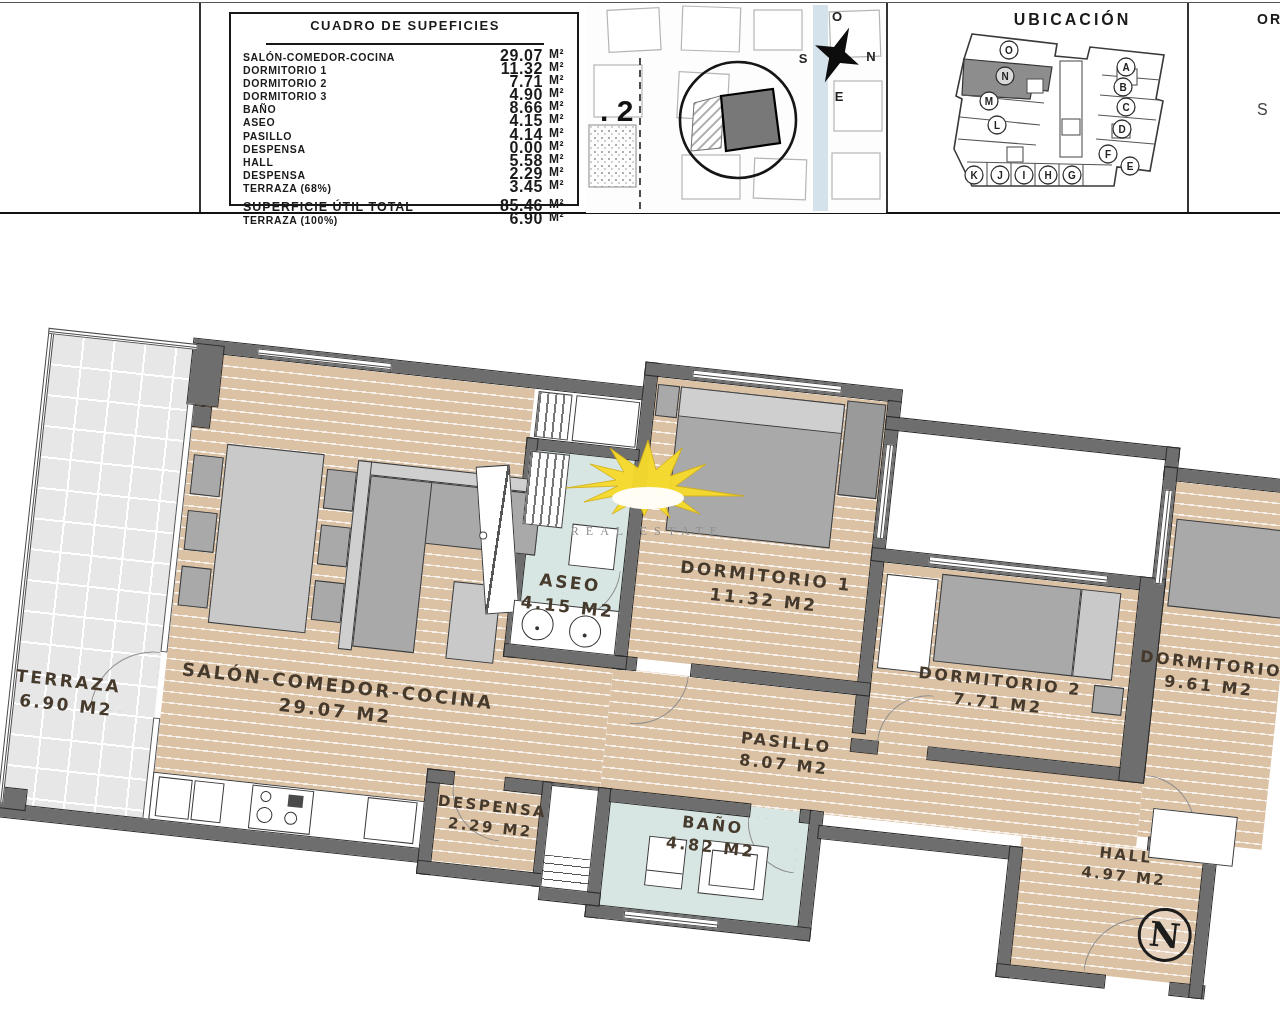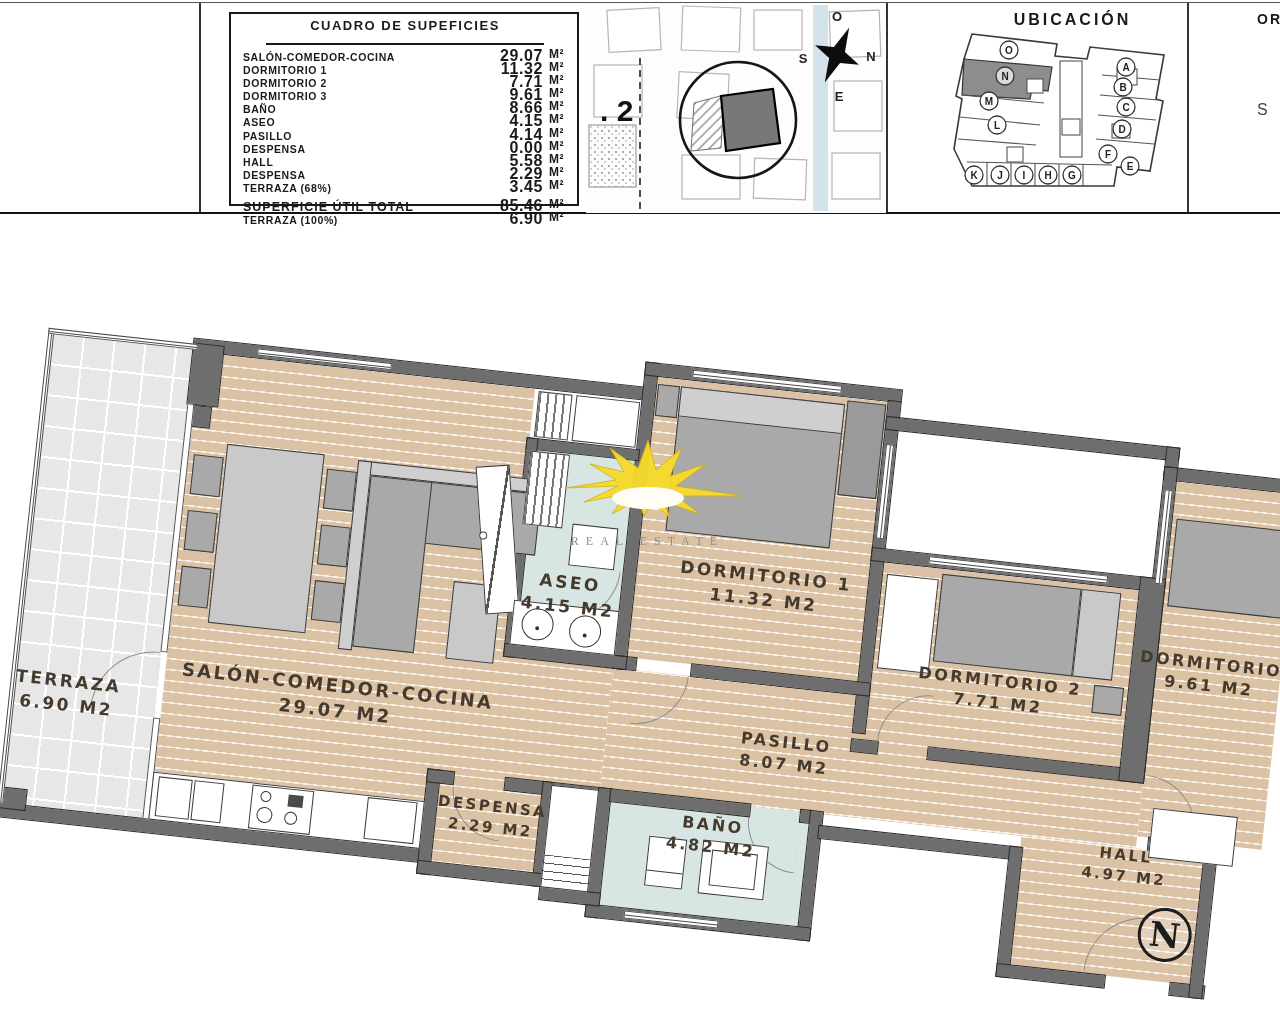--- a/index.html
+++ b/index.html
@@ -50,21 +50,21 @@
   .circle{border-radius:50%;border:1.6px solid #333;background:#fff;position:absolute;}
   .dot{position:absolute;width:4px;height:4px;border-radius:50%;background:#333;left:50%;top:62%;transform:translate(-50%,-50%);}
   #ncirc{border:3px solid #1d1d1d;border-radius:50%;background:rgba(255,255,255,.25);
          display:flex;align-items:center;justify-content:center;
          font-family:"DejaVu Serif",serif;font-weight:bold;font-size:34px;color:#1d1d1d;}
   
   #logo{position:absolute;left:545px;top:438px;width:205px;text-align:center;z-index:50;}
   #logo .row1{display:flex;justify-content:center;align-items:baseline;gap:8px;margin-top:-14px;}
   #logo .gold{font-family:"DejaVu Sans",sans-serif;font-weight:bold;font-size:37px;letter-spacing:3px;color:#d9bc1c;}
   #logo .amp{font-family:"DejaVu Serif",serif;font-weight:bold;font-size:44px;color:#5d564d;}
-  #logo .sub{margin-top:12px;font-family:"Liberation Serif",serif;font-size:12px;letter-spacing:7px;color:#8f8f8f;}
+  #logo .sub{margin-top:2px;font-family:"Liberation Serif",serif;font-size:12px;letter-spacing:7px;color:#8f8f8f;}
   
   .ptitle{font-weight:bold;font-size:16px;letter-spacing:3px;text-align:center;}
 </style>
 </head>
 <body>
 
 <div id="root">
 
   <div id="band">
     <div class="vdiv" style="left:199px"></div>
@@ -86,21 +86,21 @@
             <span class="val">11.32</span>
             <span class="unit">M²</span>
           </div>
         <div class="trow">
             <span class="lab">DORMITORIO 2</span>
             <span class="val">7.71</span>
             <span class="unit">M²</span>
           </div>
         <div class="trow">
             <span class="lab">DORMITORIO 3</span>
-            <span class="val">9.61</span>
+            <span class="val">4.90</span>
             <span class="unit">M²</span>
           </div>
         <div class="trow">
             <span class="lab">BAÑO</span>
             <span class="val">8.66</span>
             <span class="unit">M²</span>
           </div>
         <div class="trow">
             <span class="lab">ASEO</span>
             <span class="val">4.15</span>

